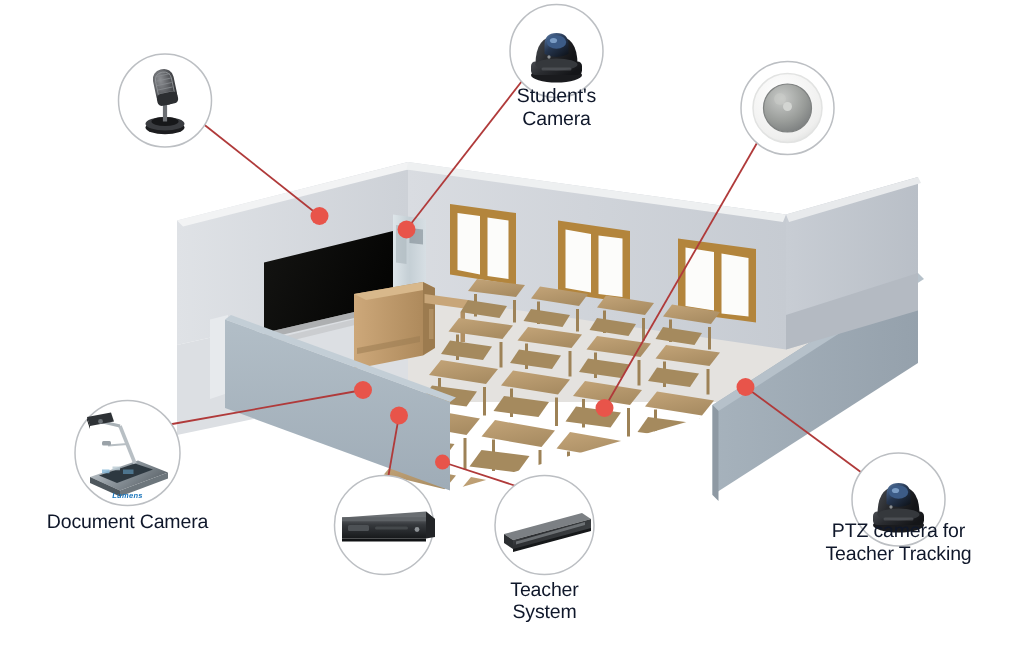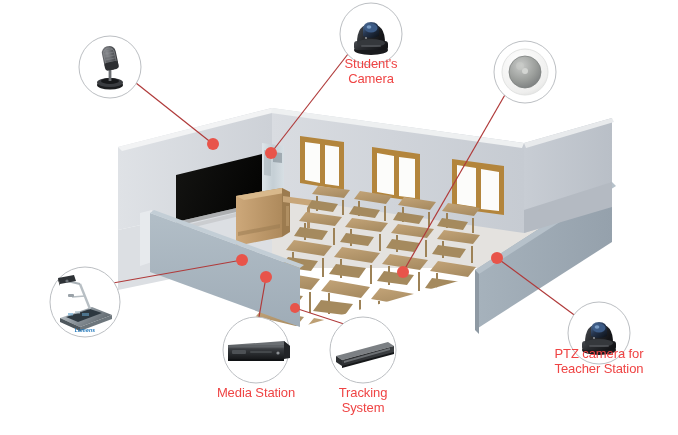--- a/index.html
+++ b/index.html
@@ -23,21 +23,21 @@
     left: 0;
     top: 0;
     width: 678px;
     height: 435px;
   }
   .callout-label {
     position: absolute;
     font-family: "Liberation Sans", sans-serif;
     font-size: 13px;
     font-weight: 400;
-    color: #ef4444;
+    color: #0f172a;
     line-height: 1.12;
     text-align: center;
     white-space: pre;
     letter-spacing: -0.1px;
   }
   .lumens-wordmark {
     font-family: "Liberation Sans", sans-serif;
     font-size: 5px;
     font-weight: bold;
     font-style: italic;
@@ -431,22 +431,22 @@
       </g>
     </g>
 
   </svg>
 
 
   <div class="callout-label" style="left:324px; top:57px; width:94px;">Student's
 Camera</div>
 
 
-
-  <div class="callout-label" style="left:196px; top:386px; width:120px;">Media Station</div>
-
-  <div class="callout-label" style="left:320px; top:386px; width:86px;">Tracking
+  <div class="callout-label" style="left:15px; top:341px; width:140px;">Document Camera</div>
+
+
+  <div class="callout-label" style="left:320px; top:386px; width:86px;">Teacher
 System</div>
 
   <div class="callout-label" style="left:534px; top:347px; width:130px;">PTZ camera for
-Teacher Station</div>
+Teacher Tracking</div>
 
 </div>
 
 </body></html>

